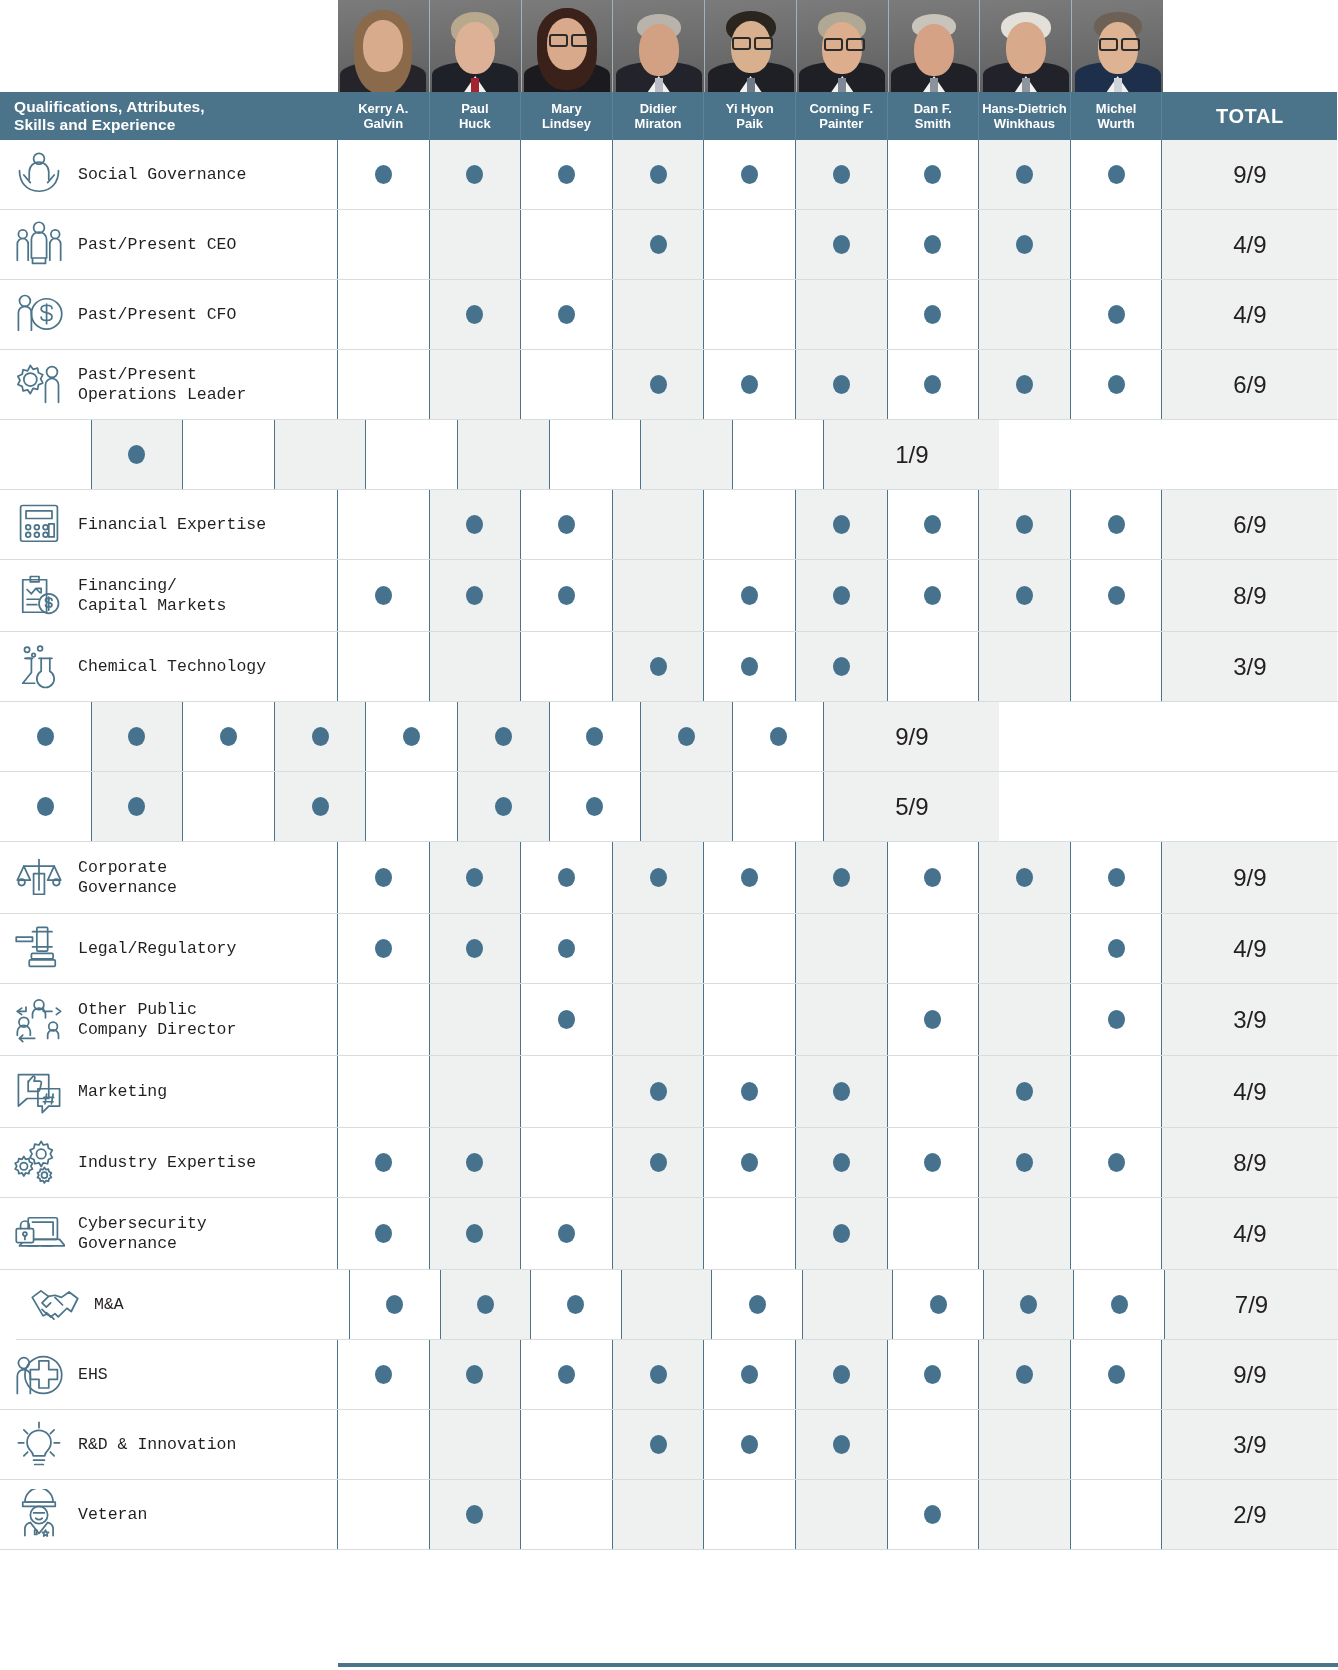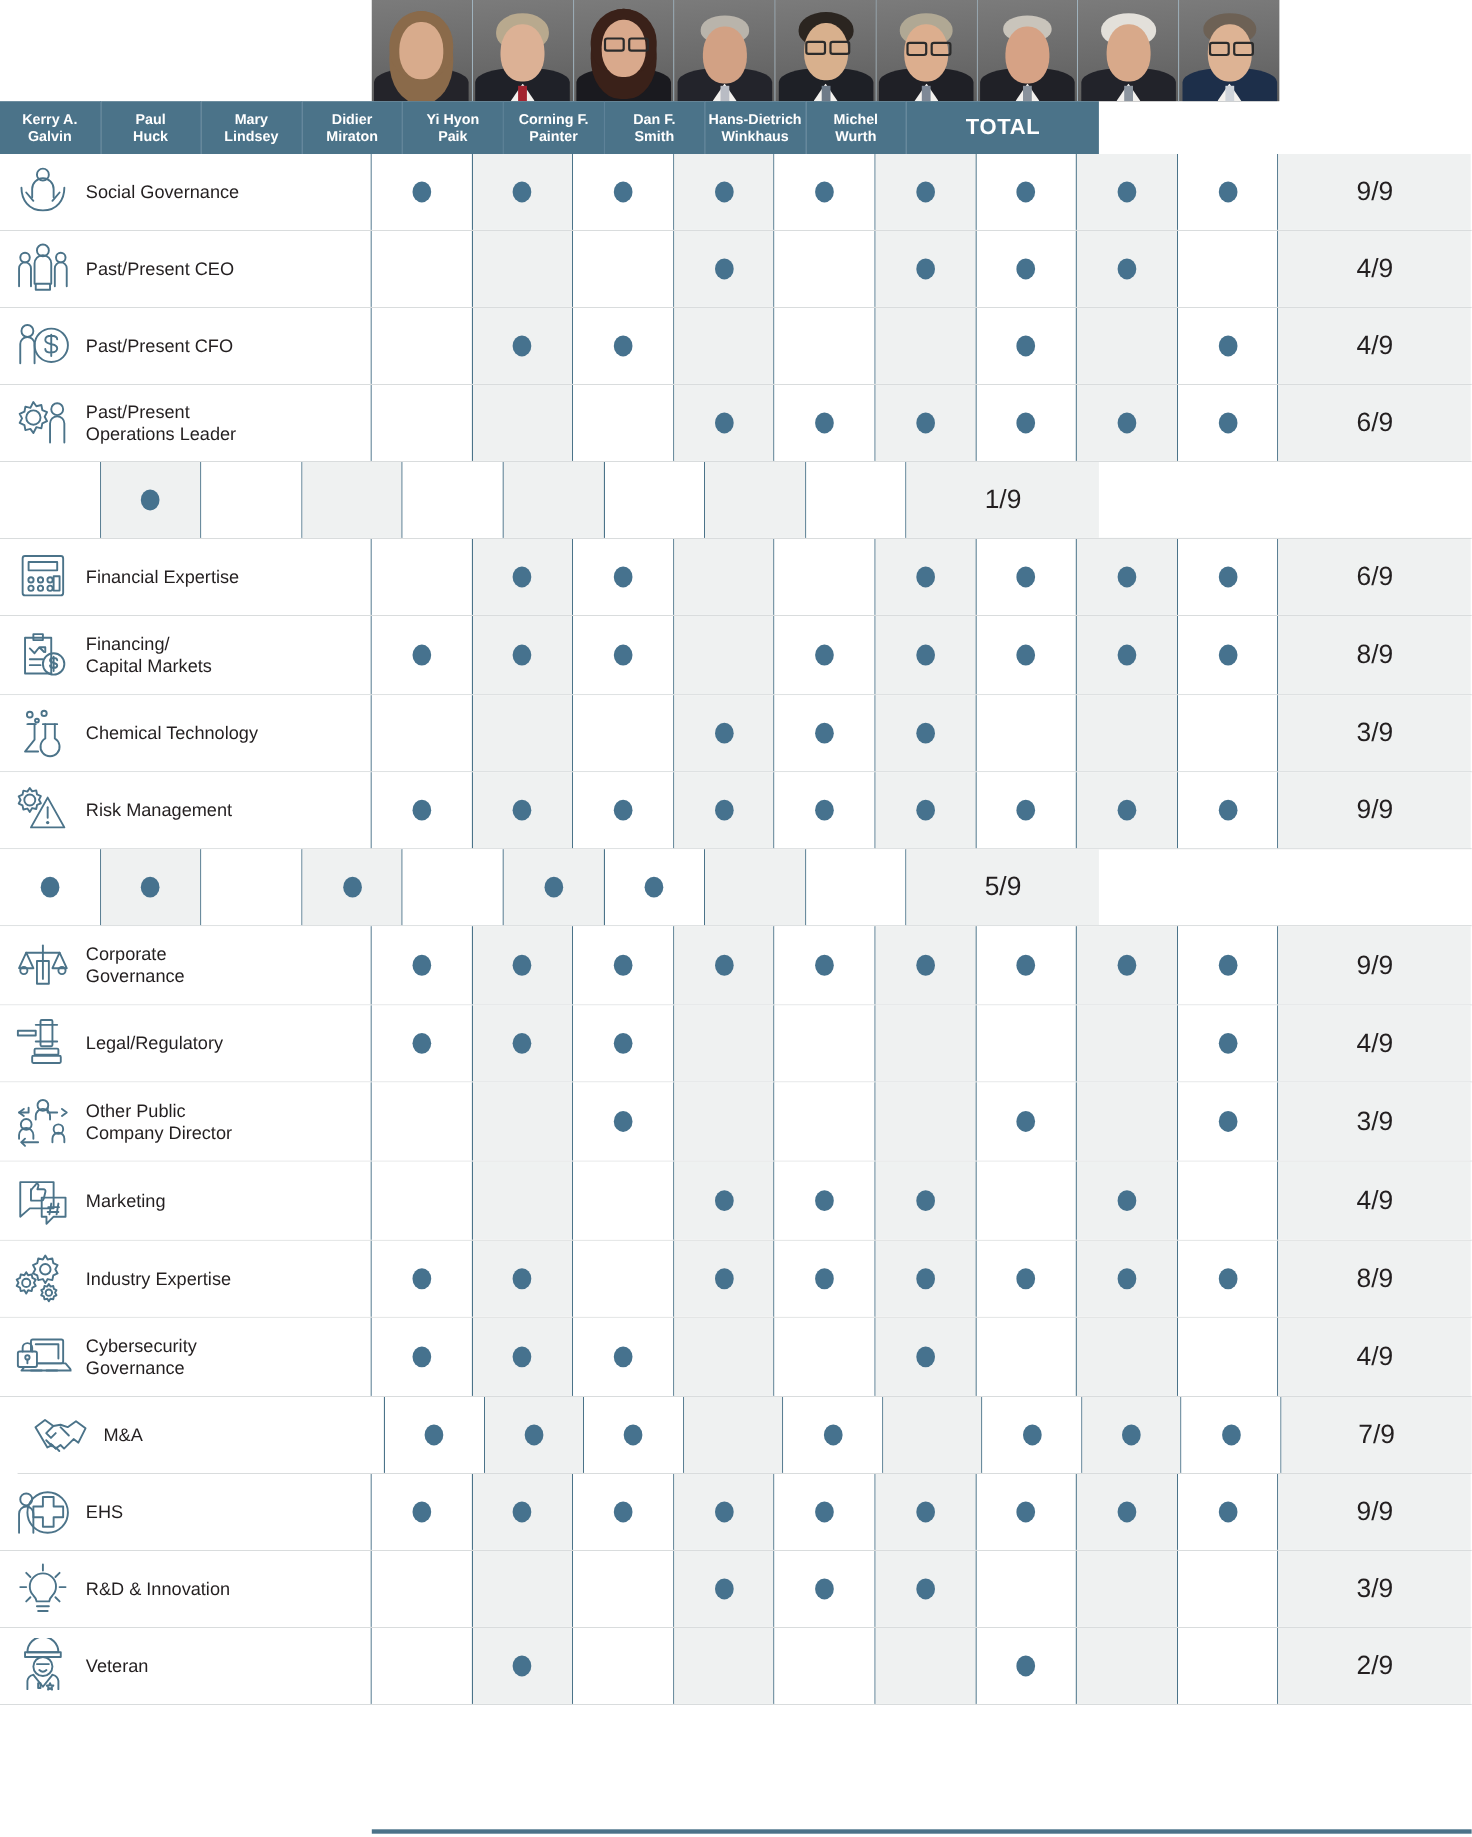--- a/index.html
+++ b/index.html
@@ -59,21 +59,21 @@
   
   .rows{position:absolute;left:0;top:140px;width:1338px;}
   .row{display:flex;position:relative;border-bottom:1px solid #d9dcdd;box-sizing:border-box;}
 
   .cell-label{
     width:338px;display:flex;align-items:center;box-sizing:border-box;
     border-right:1px solid #4b7389;background:#fff;
   }
   .ico{width:78px;flex:0 0 78px;display:flex;align-items:center;justify-content:center;}
   .ico svg{display:block;}
-  .lbl{font-size:16.5px;line-height:20px;color:#231f20;padding-right:6px;}
+  .lbl{font-size:16.5px;line-height:20px;color:#231f20;padding-right:6px;font-family:Liberation Mono, monospace;}
 
   .cell-dot{
     width:91.6px;display:flex;align-items:center;justify-content:center;
     box-sizing:border-box;border-right:1px solid #4b7389;background:#fff;
   }
   .cell-dot.alt{background:#eff1f1;}
   .dot{width:17px;height:19px;border-radius:50%;background:#46728e;}
   .dot.off{background:transparent;}
 
   .cell-total{
@@ -163,20 +163,24 @@
         <div class="ph-hair" style="left:50%;transform:translateX(-50%);top:12px;width:48px;height:28px;background:#6d6155;"></div>
         <div class="ph-face" style="left:50%;transform:translateX(-50%);top:22px;width:40px;height:52px;background:#ddb394;"></div>
         <div class="ph-collar"></div>
         <div class="ph-tie" style="background:#cfd4da;"></div>
         <div class="ph-glass" style="left:27px;top:38px;width:15px;"></div>
         <div class="ph-glass" style="left:49px;top:38px;width:15px;"></div>
       </div>
     </div>
 
   <div class="hdr">
+    <div class="hdr-title">
+      <span>Qualifications, Attributes,</span>
+      <span>Skills and Experience</span>
+    </div>
     <div id="nameHeads" style="display:flex">
         <div class="hdr-name">
           <span>Kerry A.</span>
           <span>Galvin</span>
         </div>
         <div class="hdr-name">
           <span>Paul</span>
           <span>Huck</span>
         </div>
         <div class="hdr-name">
@@ -546,32 +550,20 @@
         </div>
         <div class="cell-dot alt">
           <div class="dot off"></div>
         </div>
         <div class="cell-dot">
           <div class="dot off"></div>
         </div>
         <div class="cell-total">3/9</div>
       </div>
       <div class="row" style="height: 70px;">
-        <div class="cell-label">
-          <div class="ico">
-            <svg width="52" height="52" viewBox="0 0 48 48">
-              <path d="M13 5l2 2.8 3.4-.8.7 3.4 3.2 1.4-1.6 3 1.6 3-3.2 1.4-.7 3.4-3.4-.8L13 25l-2-2.8-3.4.8-.7-3.4L3.7 18l1.6-3-1.6-3 3.2-1.4.7-3.4 3.4.8z" stroke="#4b7389" stroke-width="1.6" fill="none" stroke-linecap="round" stroke-linejoin="round"></path>
-              <circle cx="13" cy="15" r="4.6" stroke="#4b7389" stroke-width="1.6" fill="none" stroke-linecap="round" stroke-linejoin="round"></circle>
-              <path d="M28 13l14 25H14z" stroke="#4b7389" stroke-width="1.6" fill="none" stroke-linecap="round" stroke-linejoin="round"></path>
-              <path d="M28 21v9" stroke="#4b7389" stroke-width="1.6" fill="none" stroke-linecap="round" stroke-linejoin="round"></path>
-              <circle cx="28" cy="34" r="1.4" fill="#4b7389" stroke="none"></circle>
-            </svg>
-          </div>
-          <div class="lbl">Risk Management</div>
-        </div>
         <div class="cell-dot">
           <div class="dot"></div>
         </div>
         <div class="cell-dot alt">
           <div class="dot"></div>
         </div>
         <div class="cell-dot">
           <div class="dot"></div>
         </div>
         <div class="cell-dot alt">

